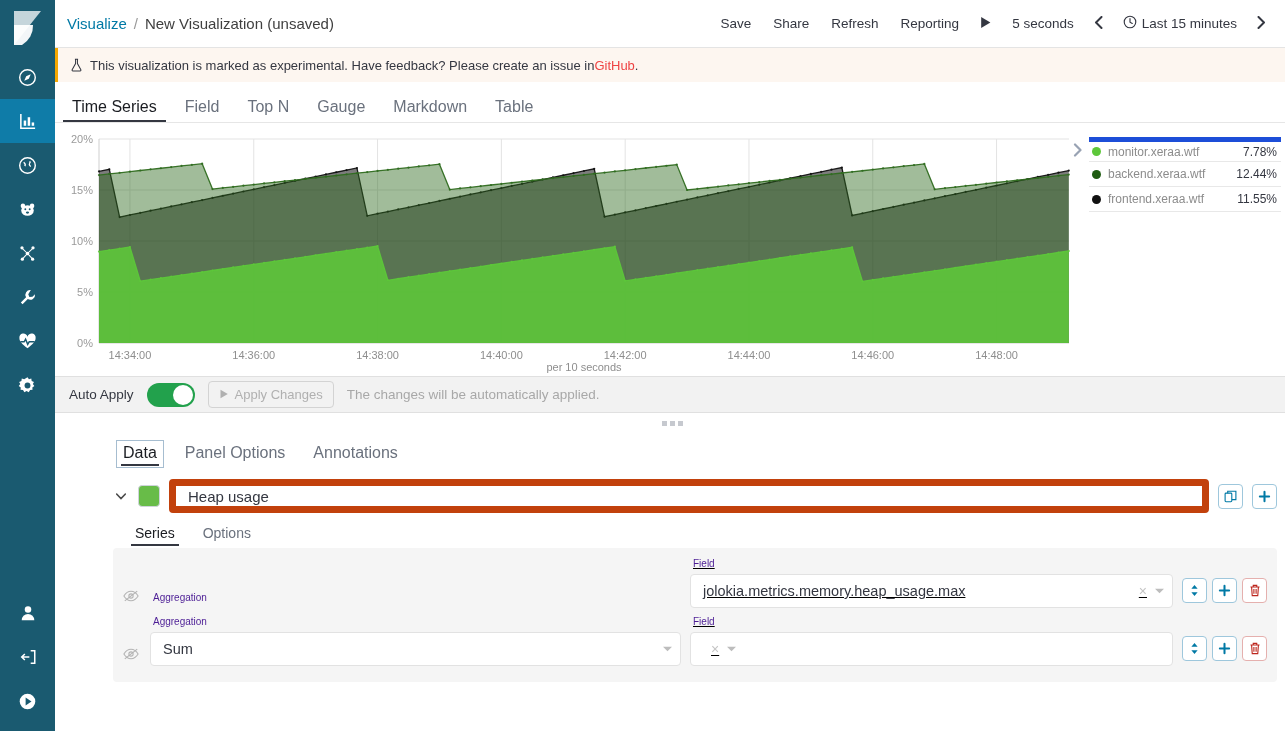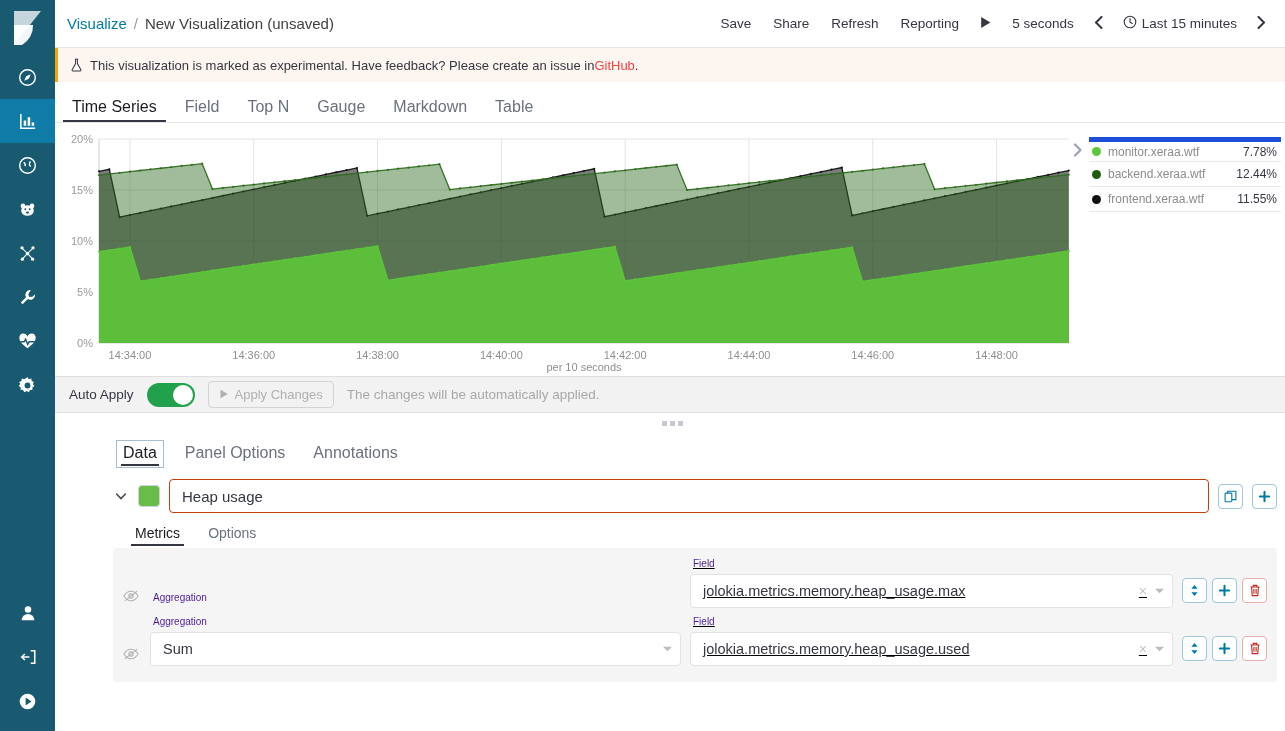--- a/index.html
+++ b/index.html
@@ -158,21 +158,21 @@
   #seriesrow { display: flex; align-items: center; gap: 9px; padding: 4px 0 10px 0; }
   .caret-btn {
     width: 16px; color: #4b4b4b; font-size: 11px; cursor: pointer;
     display: flex; align-items: center; justify-content: center;
   }
   .color-swatch {
     width: 22px; height: 22px; border-radius: 4px; background: #68bc48;
     border: 1px solid #cfd4db; cursor: pointer; flex: 0 0 22px;
   }
   .label-input {
-    flex: 1 1 auto; height: 34px; border: 1px solid #c2410c; border-radius: 4px;
+    flex: 1 1 auto; height: 34px; border: 7px solid #c2410c; border-radius: 4px;
     font-size: 15px; color: #343741; padding: 0 12px;
     font-family: "Liberation Sans", sans-serif; background: #fff;
   }
   .icon-btn {
     width: 25px; height: 25px; border: 1px solid #9ec7dc; border-radius: 4px;
     background: #fff; color: #0079a5; cursor: pointer;
     display: flex; align-items: center; justify-content: center; flex: 0 0 25px;
   }
   .icon-btn.danger { border-color: #e5b0ae; color: #bd271e; }
 
@@ -786,21 +786,21 @@
         </svg>
       </span>
       <span class="icon-btn">
         <svg width="13" height="13" viewBox="0 0 14 14">
             <path d="M7 2 L7 12 M2 7 L12 7" stroke="#0079a5" stroke-width="2.2" stroke-linecap="round"></path>
           </svg>
       </span>
     </div>
 
     <div id="metrictabs">
-      <div class="mtab active">Metrics</div>
+      <div class="mtab active">Series</div>
       <div class="mtab">Options</div>
     </div>
 
     <div id="metricpanel">
 
       <div class="metric-row">
         <span class="eye">
           <svg width="16" height="12" viewBox="0 0 18 13" fill="none" stroke="#b3b3b3" stroke-width="1.2">
             <path d="M1 6.5 C3.5 2.5 6 1.2 9 1.2 C12 1.2 14.5 2.5 17 6.5 C14.5 10.5 12 11.8 9 11.8 C6 11.8 3.5 10.5 1 6.5 Z"></path>
             <circle cx="9" cy="6.5" r="2.4"></circle>
@@ -859,21 +859,20 @@
             <span class="sel-caret">
               <svg width="9" height="6" viewBox="0 0 10 6">
                   <path d="M0 0.5 L5 5.5 L10 0.5 Z" fill="#bdbdbd"></path>
                 </svg>
             </span>
           </div>
         </div>
         <div class="fld field">
           <span class="fld-label">Field</span>
           <div class="select">
-            <span class="val">jolokia.metrics.memory.heap_usage.used</span>
             <span class="sel-clear">×</span>
             <span class="sel-caret">
               <svg width="9" height="6" viewBox="0 0 10 6">
                   <path d="M0 0.5 L5 5.5 L10 0.5 Z" fill="#bdbdbd"></path>
                 </svg>
             </span>
           </div>
         </div>
         <div class="row-btns">
           <span class="icon-btn">

